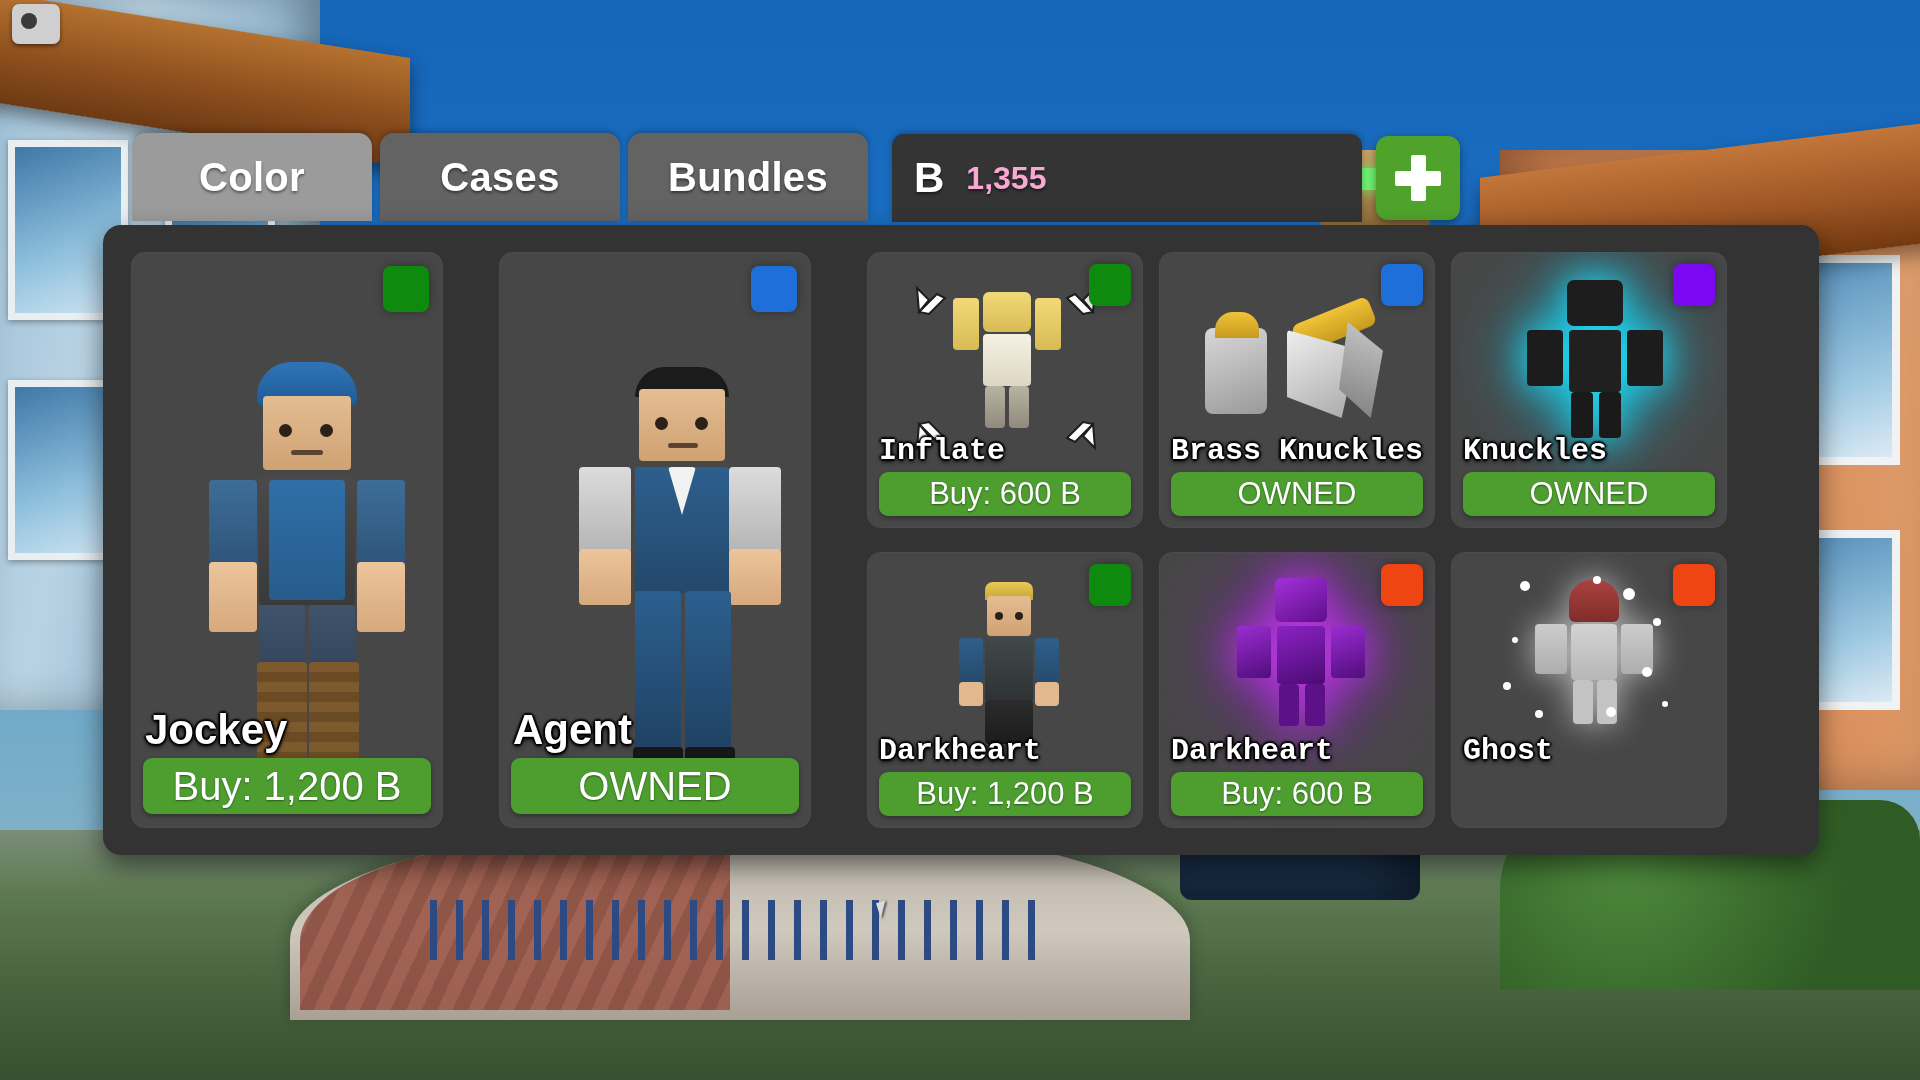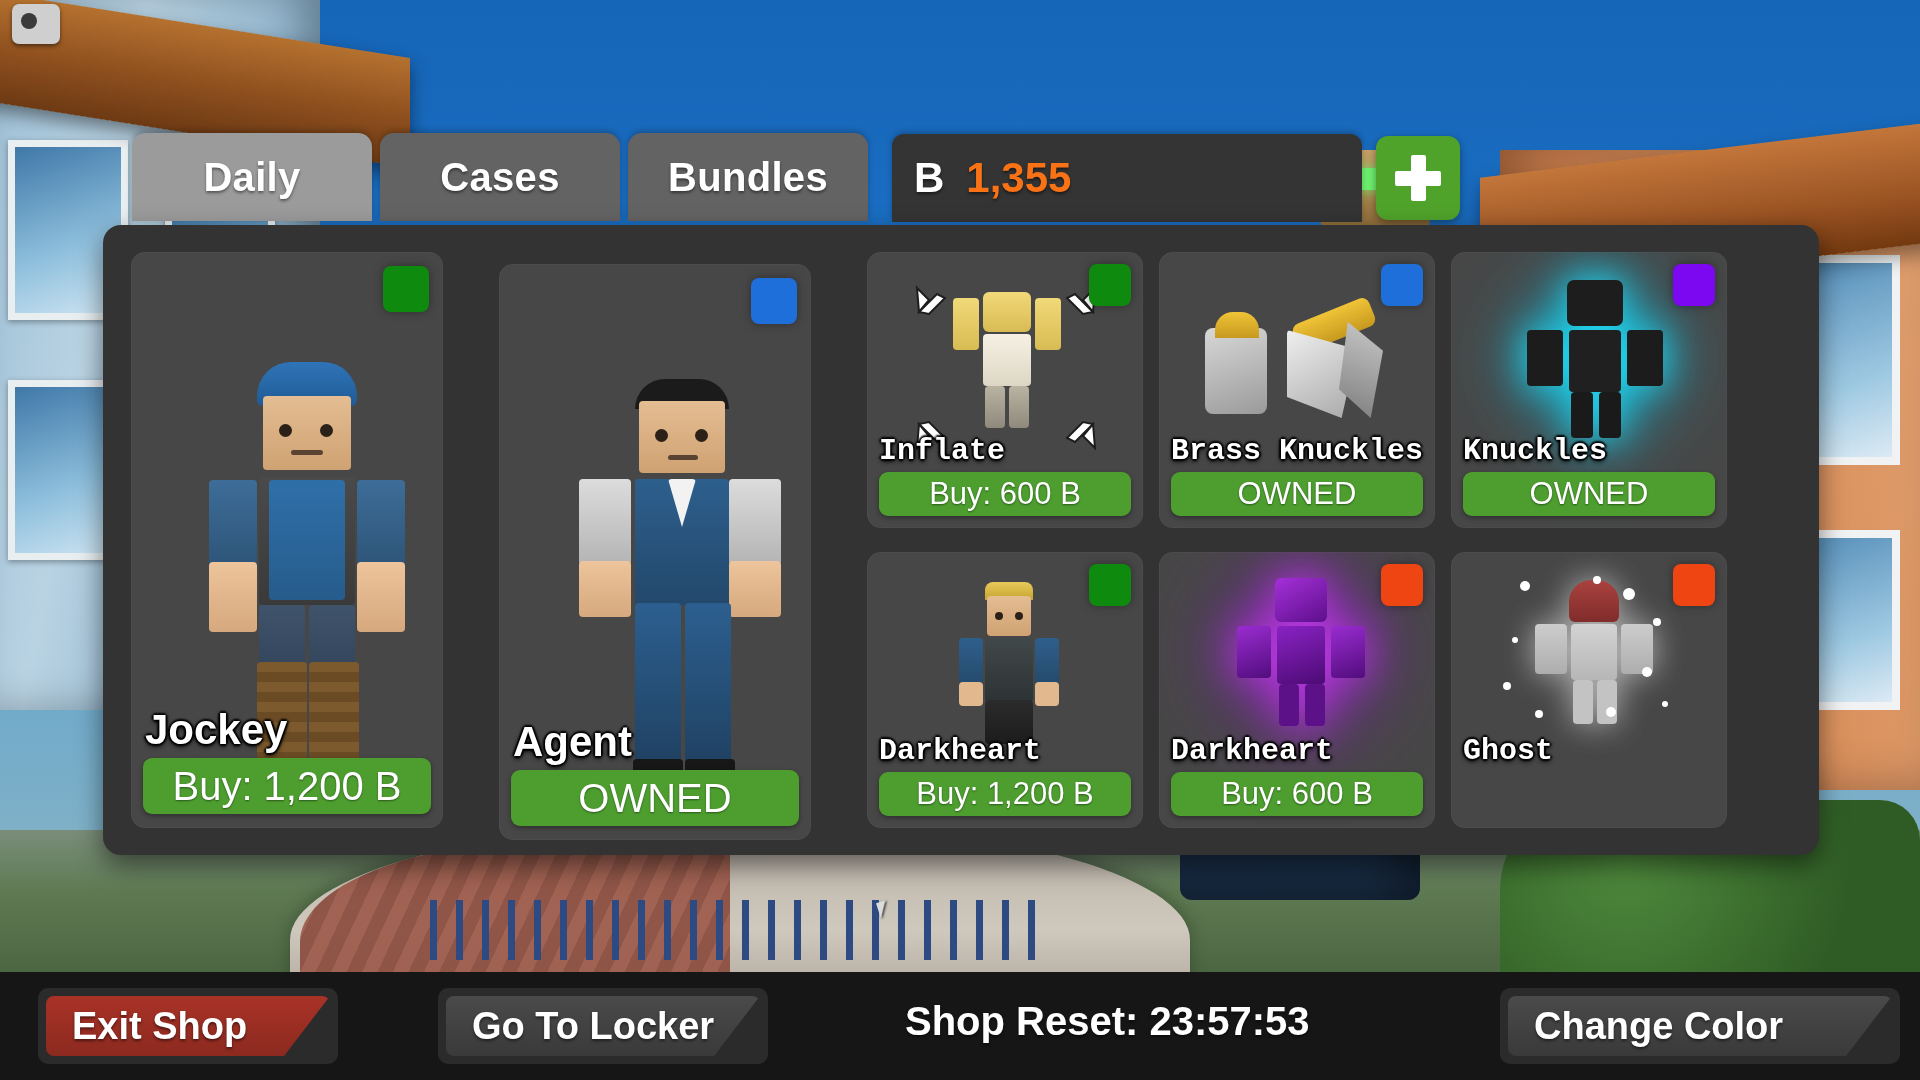--- a/index.html
+++ b/index.html
@@ -113,21 +113,21 @@
     position: absolute; left: 892px; top: 134px; width: 470px; height: 88px;
     background: #343434; border-radius: 12px 12px 0 0;
     display: flex; align-items: center; padding-left: 22px; gap: 22px;
     box-shadow: 0 -2px 6px rgba(0,0,0,.25);
   }
   .currency .coin {
     color: #fff; font-size: 42px; font-weight: bold;
     text-shadow: 0 2px 3px rgba(0,0,0,.5);
   }
   .currency .amount {
-    color: #f97316; font-size: 42px; font-weight: bold;
+    color: #f9a8d4; font-size: 32px; font-weight: bold;
     text-shadow: 0 2px 3px rgba(0,0,0,.5);
   }
   .plus-btn {
     position: absolute; left: 1376px; top: 136px; width: 84px; height: 84px;
     background: #4fa32a; border-radius: 12px;
     display: flex; align-items: center; justify-content: center;
     box-shadow: 0 3px 8px rgba(0,0,0,.4);
   }
   .plus-btn .glyph {
     position: relative; width: 46px; height: 46px;
@@ -152,21 +152,21 @@
 
   .card {
     position: absolute;
     background: #474747; border-radius: 14px;
     box-shadow: inset 0 0 0 1px rgba(255,255,255,.03);
     overflow: hidden;
   }
   .card.large { width: 312px; height: 576px; }
   .card.small { width: 276px; height: 276px; }
   #card-jockey    { left: 0px;    top: 0px; }
-  #card-agent     { left: 368px;  top: 12px; text-decoration: underline; }
+  #card-agent     { left: 368px;  top: 0px; text-decoration: underline; }
   #card-inflate   { left: 736px;  top: 0px; }
   #card-brass     { left: 1028px; top: 0px; }
   #card-evaporate { left: 1320px; top: 0px; }
   #card-operative { left: 736px;  top: 300px; }
   #card-darkheart { left: 1028px; top: 300px; }
   #card-ghost     { left: 1320px; top: 300px; }
 
   .rarity {
     position: absolute; right: 14px; top: 14px;
     width: 46px; height: 46px; border-radius: 8px;
@@ -282,21 +282,21 @@
   <div class="railing"></div>
   <div class="hedge"></div>
   <div class="player-legs"></div>
   <div class="npc-head"></div>
   <div class="npc-visor"></div>
 
   <div class="topleft-icon"></div>
 
   <div class="tabs">
     <div class="tab active" id="tab-daily">
-      <span>Daily</span>
+      <span>Color</span>
     </div>
     <div class="tab idle" id="tab-bundles">
       <span>Bundles</span>
     </div>
     <div class="tab idle" id="tab-cases">
       <span>Cases</span>
     </div>
 
     <div class="currency">
       <span class="coin">B</span>
@@ -479,32 +479,14 @@
         </div>
         <div class="rarity" style="background:#ef4512;"></div>
         <div class="name">Ghost</div>
       </div>
 
     </div>
   </div>
 
   <div class="cursor"></div>
 
-  <div class="bottombar">
-    <div class="skewbtn" id="btn-exit">
-      <div class="inner">
-          <span class="txt">Exit Shop</span>
-        </div>
-    </div>
-    <div class="skewbtn" id="btn-locker">
-      <div class="inner">
-          <span class="txt">Go To Locker</span>
-        </div>
-    </div>
-    <div class="reset-text">Shop Reset: 23:57:53</div>
-    <div class="skewbtn" id="btn-color">
-      <div class="inner">
-          <span class="txt">Change Color</span>
-        </div>
-    </div>
-  </div>
 
 </div>
 
 </body></html>

